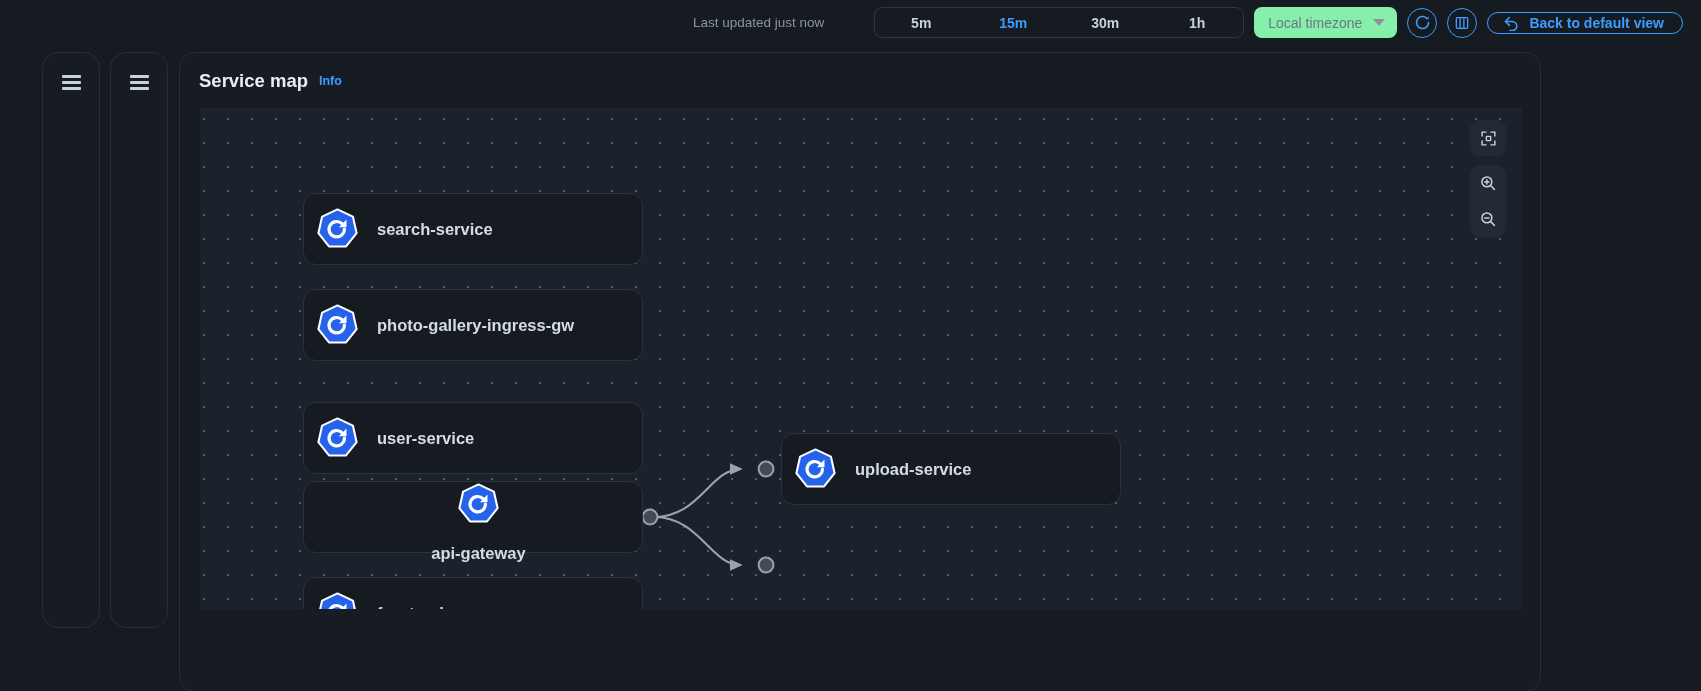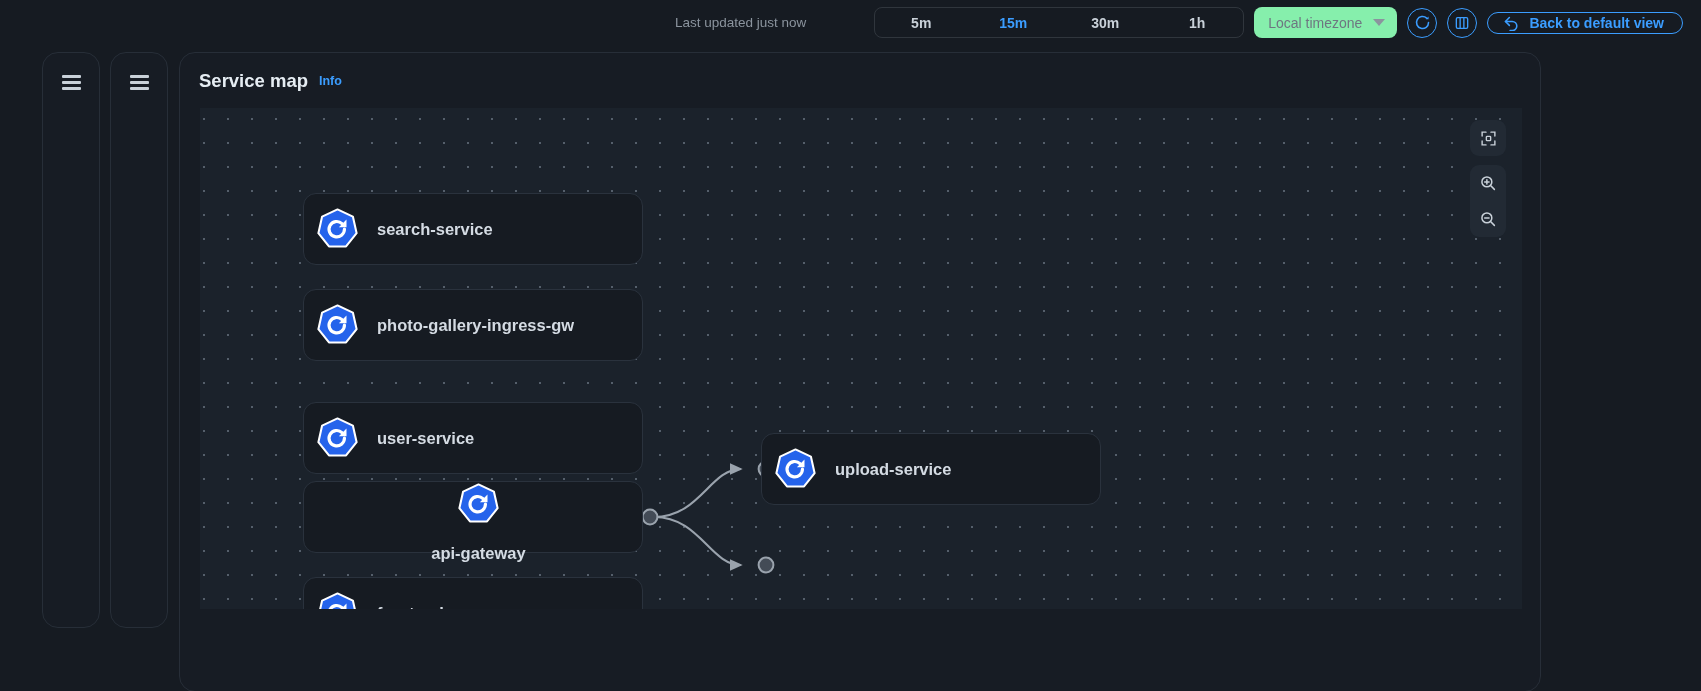--- a/index.html
+++ b/index.html
@@ -23,21 +23,21 @@
     justify-content: flex-end;
     padding-right: 18px;
     gap: 10px;
     background: #161b22;
   }
 
   .last-updated {
     font-size: 13.5px;
     color: #8b949e;
     white-space: nowrap;
-    margin-right: 18px;
+    margin-right: 0;
   }
 
   .range-group {
     display: flex;
     align-items: stretch;
     height: 31px;
     border: 1px solid #30363d;
     border-radius: 8px;
     overflow: hidden;
     margin-left: 40px;
@@ -334,21 +334,21 @@
 
     <div class="node" style="left:103px; top:469px; width:340px;">
       <svg class="node-icon" viewBox="0 0 48 48">
         <path d="M24 2.6 L40.4 10.2 L44.4 27.9 L33.1 42.1 L14.9 42.1 L3.6 27.9 L7.6 10.2 Z" fill="#2563eb" stroke="#ffffff" stroke-width="2.2" stroke-linejoin="round"></path>
         <path d="M31.4 23.6 a8.2 8.2 0 1 1 -2.6 -5.9" fill="none" stroke="#ffffff" stroke-width="3.4" stroke-linecap="round"></path>
         <polygon points="33.6,13.4 33.6,21.6 25.5,21.6" fill="#ffffff"></polygon>
       </svg>
       <span class="node-label">frontend</span>
     </div>
 
-    <div class="node" style="left:561px; top:325px; width:340px;">
+    <div class="node" style="left:581px; top:325px; width:340px;">
       <svg class="node-icon" viewBox="0 0 48 48">
         <path d="M24 2.6 L40.4 10.2 L44.4 27.9 L33.1 42.1 L14.9 42.1 L3.6 27.9 L7.6 10.2 Z" fill="#2563eb" stroke="#ffffff" stroke-width="2.2" stroke-linejoin="round"></path>
         <path d="M31.4 23.6 a8.2 8.2 0 1 1 -2.6 -5.9" fill="none" stroke="#ffffff" stroke-width="3.4" stroke-linecap="round"></path>
         <polygon points="33.6,13.4 33.6,21.6 25.5,21.6" fill="#ffffff"></polygon>
       </svg>
       <span class="node-label">upload-service</span>
     </div>
 
 
     <div class="zoom-controls">

